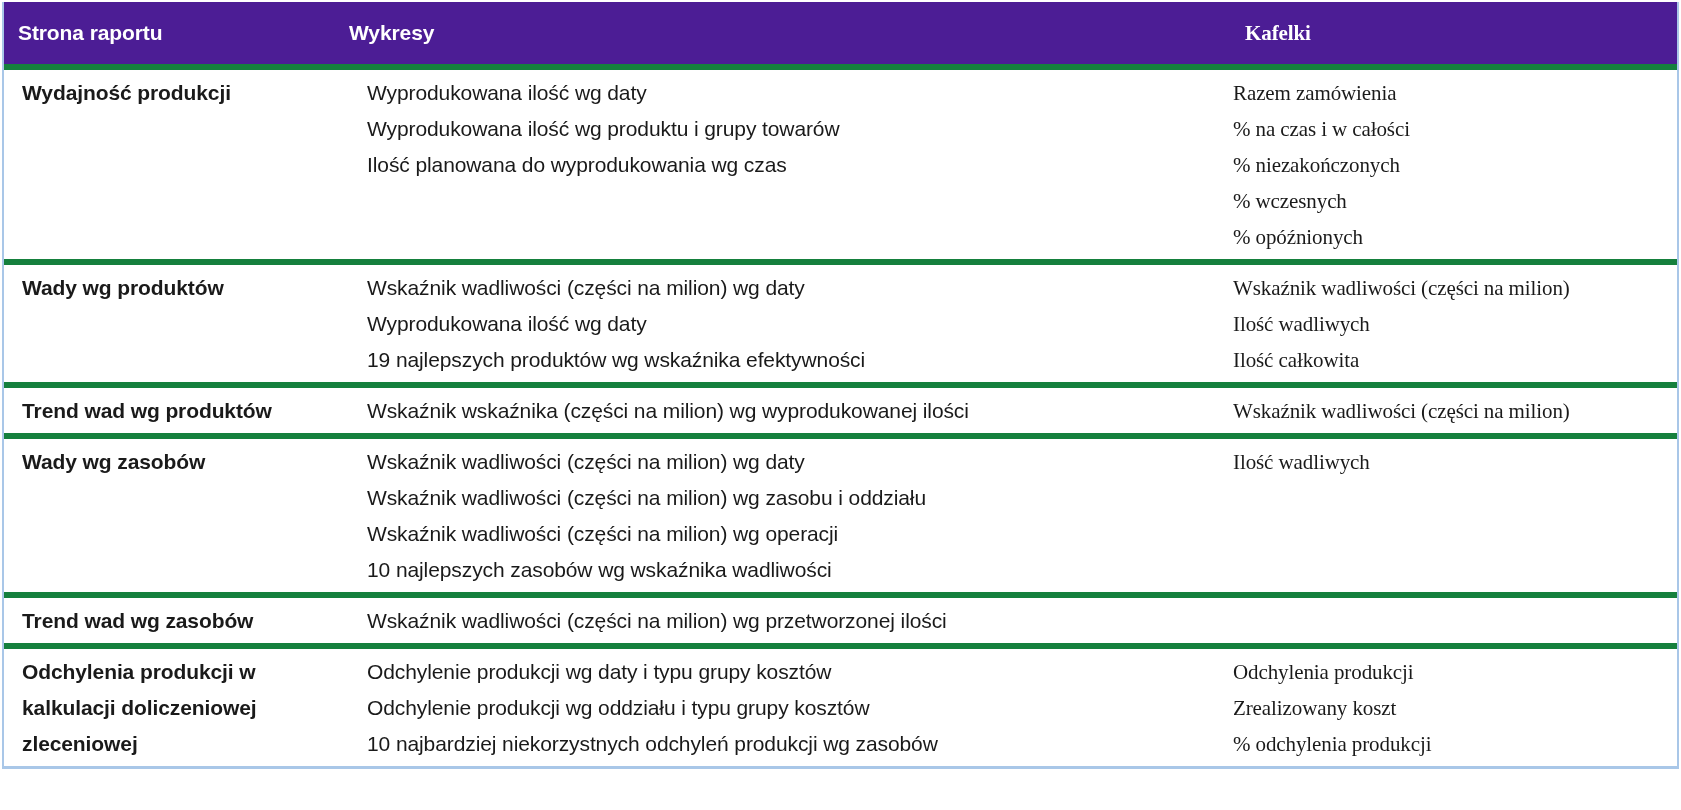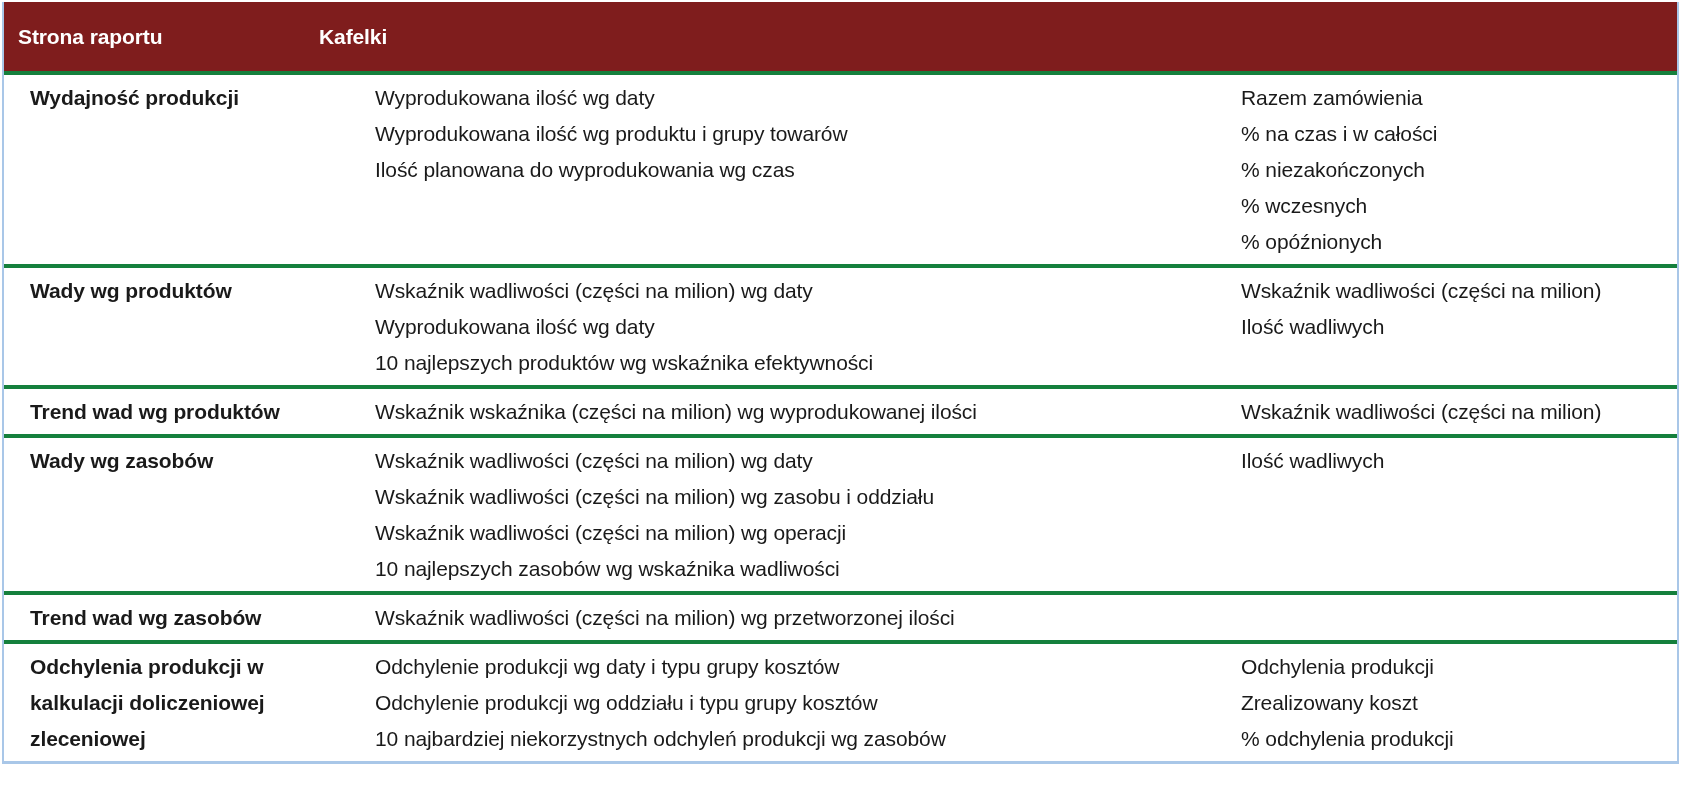--- a/index.html
+++ b/index.html
@@ -13,56 +13,58 @@
     width: 1677px;
     margin: 2px auto 0 2px;
     border-left: 2px solid #a9c7e8;
     border-right: 2px solid #a9c7e8;
     border-bottom: 3px solid #a9c7e8;
     color: #1a1a1a;
   }
   .thead {
     display: flex;
     align-items: center;
-    height: 69px;
-    background: #7f1d1d;
+    height: 62px;
+    background: #4c1d95;
     color: #ffffff;
     font-weight: bold;
     font-size: 21px;
     letter-spacing: -0.1px;
+    gap: 30px;
   }
   .trow {
     display: flex;
     align-items: flex-start;
-    border-top: 4px solid #15803d;
-    padding: 5px 0 4px 12px;
+    border-top: 6px solid #15803d;
+    padding: 5px 0 4px 4px;
   }
   .col-page  { box-sizing: border-box; width: 315px; flex: 0 0 315px; padding-left: 14px; }
   .col-charts{ box-sizing: border-box; width: 866px; flex: 0 0 866px; }
-  .col-tiles { box-sizing: border-box; flex: 1 1 auto; }
+  .col-tiles { box-sizing: border-box; flex: 1 1 auto; font-family: Liberation Serif, serif; }
   .cell-text {
     font-size: 21px;
     line-height: 36px;
     letter-spacing: -0.1px;
     white-space: nowrap;
   }
   .page-title {
     font-weight: bold;
     white-space: normal;
     max-width: 268px;
   }
   .list-line { display: block; margin-left: 44px; }
 </style>
 </head>
 <body>
 
 <div class="report-table">
 
   <div class="thead">
     <div class="col-page cell-text">Strona raportu</div>
+    <div class="col-charts cell-text">Wykresy</div>
     <div class="col-tiles cell-text">Kafelki</div>
   </div>
 
   <div class="trow">
     <div class="col-page">
       <div class="cell-text page-title">Wydajność produkcji</div>
     </div>
     <div class="col-charts">
       <span class="list-line cell-text">Wyprodukowana ilość wg daty</span>
       <span class="list-line cell-text">Wyprodukowana ilość wg produktu i grupy towarów</span>
@@ -77,25 +79,26 @@
     </div>
   </div>
 
   <div class="trow">
     <div class="col-page">
       <div class="cell-text page-title">Wady wg produktów</div>
     </div>
     <div class="col-charts">
       <span class="list-line cell-text">Wskaźnik wadliwości (części na milion) wg daty</span>
       <span class="list-line cell-text">Wyprodukowana ilość wg daty</span>
-      <span class="list-line cell-text">10 najlepszych produktów wg wskaźnika efektywności</span>
+      <span class="list-line cell-text">19 najlepszych produktów wg wskaźnika efektywności</span>
     </div>
     <div class="col-tiles">
       <span class="list-line cell-text">Wskaźnik wadliwości (części na milion)</span>
       <span class="list-line cell-text">Ilość wadliwych</span>
+      <span class="list-line cell-text">Ilość całkowita</span>
     </div>
   </div>
 
   <div class="trow">
     <div class="col-page">
       <div class="cell-text page-title">Trend wad wg produktów</div>
     </div>
     <div class="col-charts">
       <span class="list-line cell-text">Wskaźnik wskaźnika (części na milion) wg wyprodukowanej ilości</span>
     </div>

